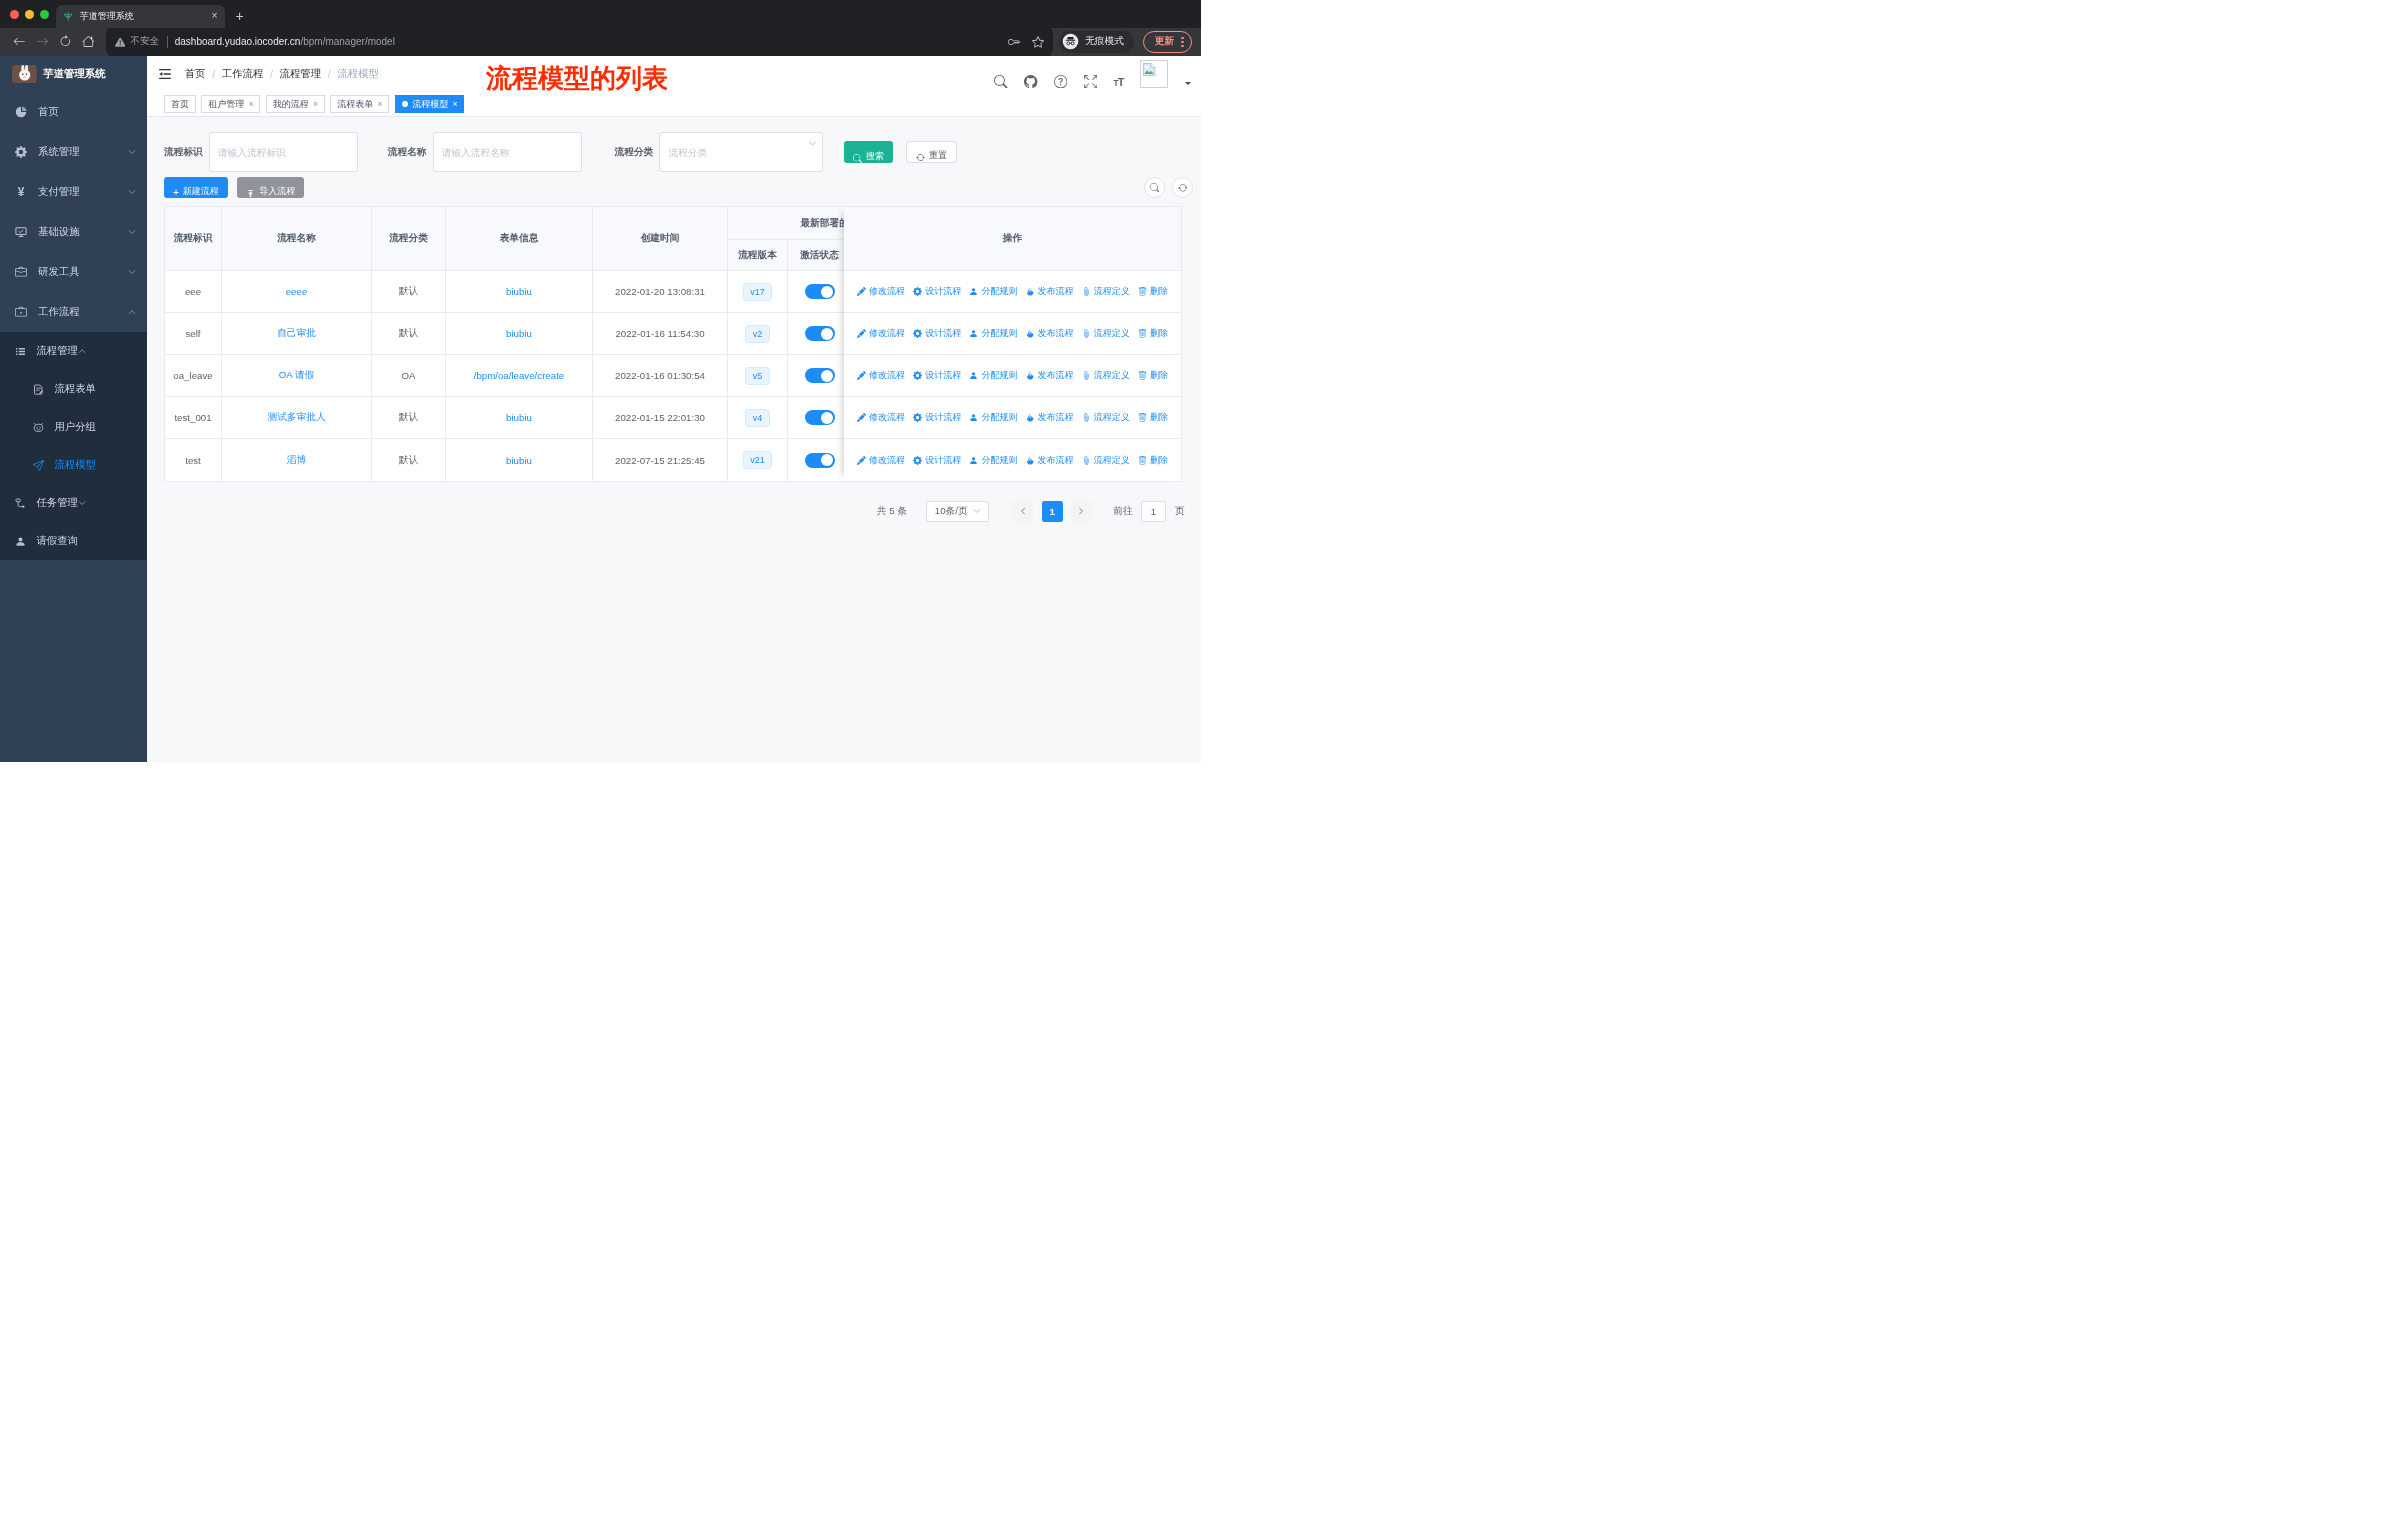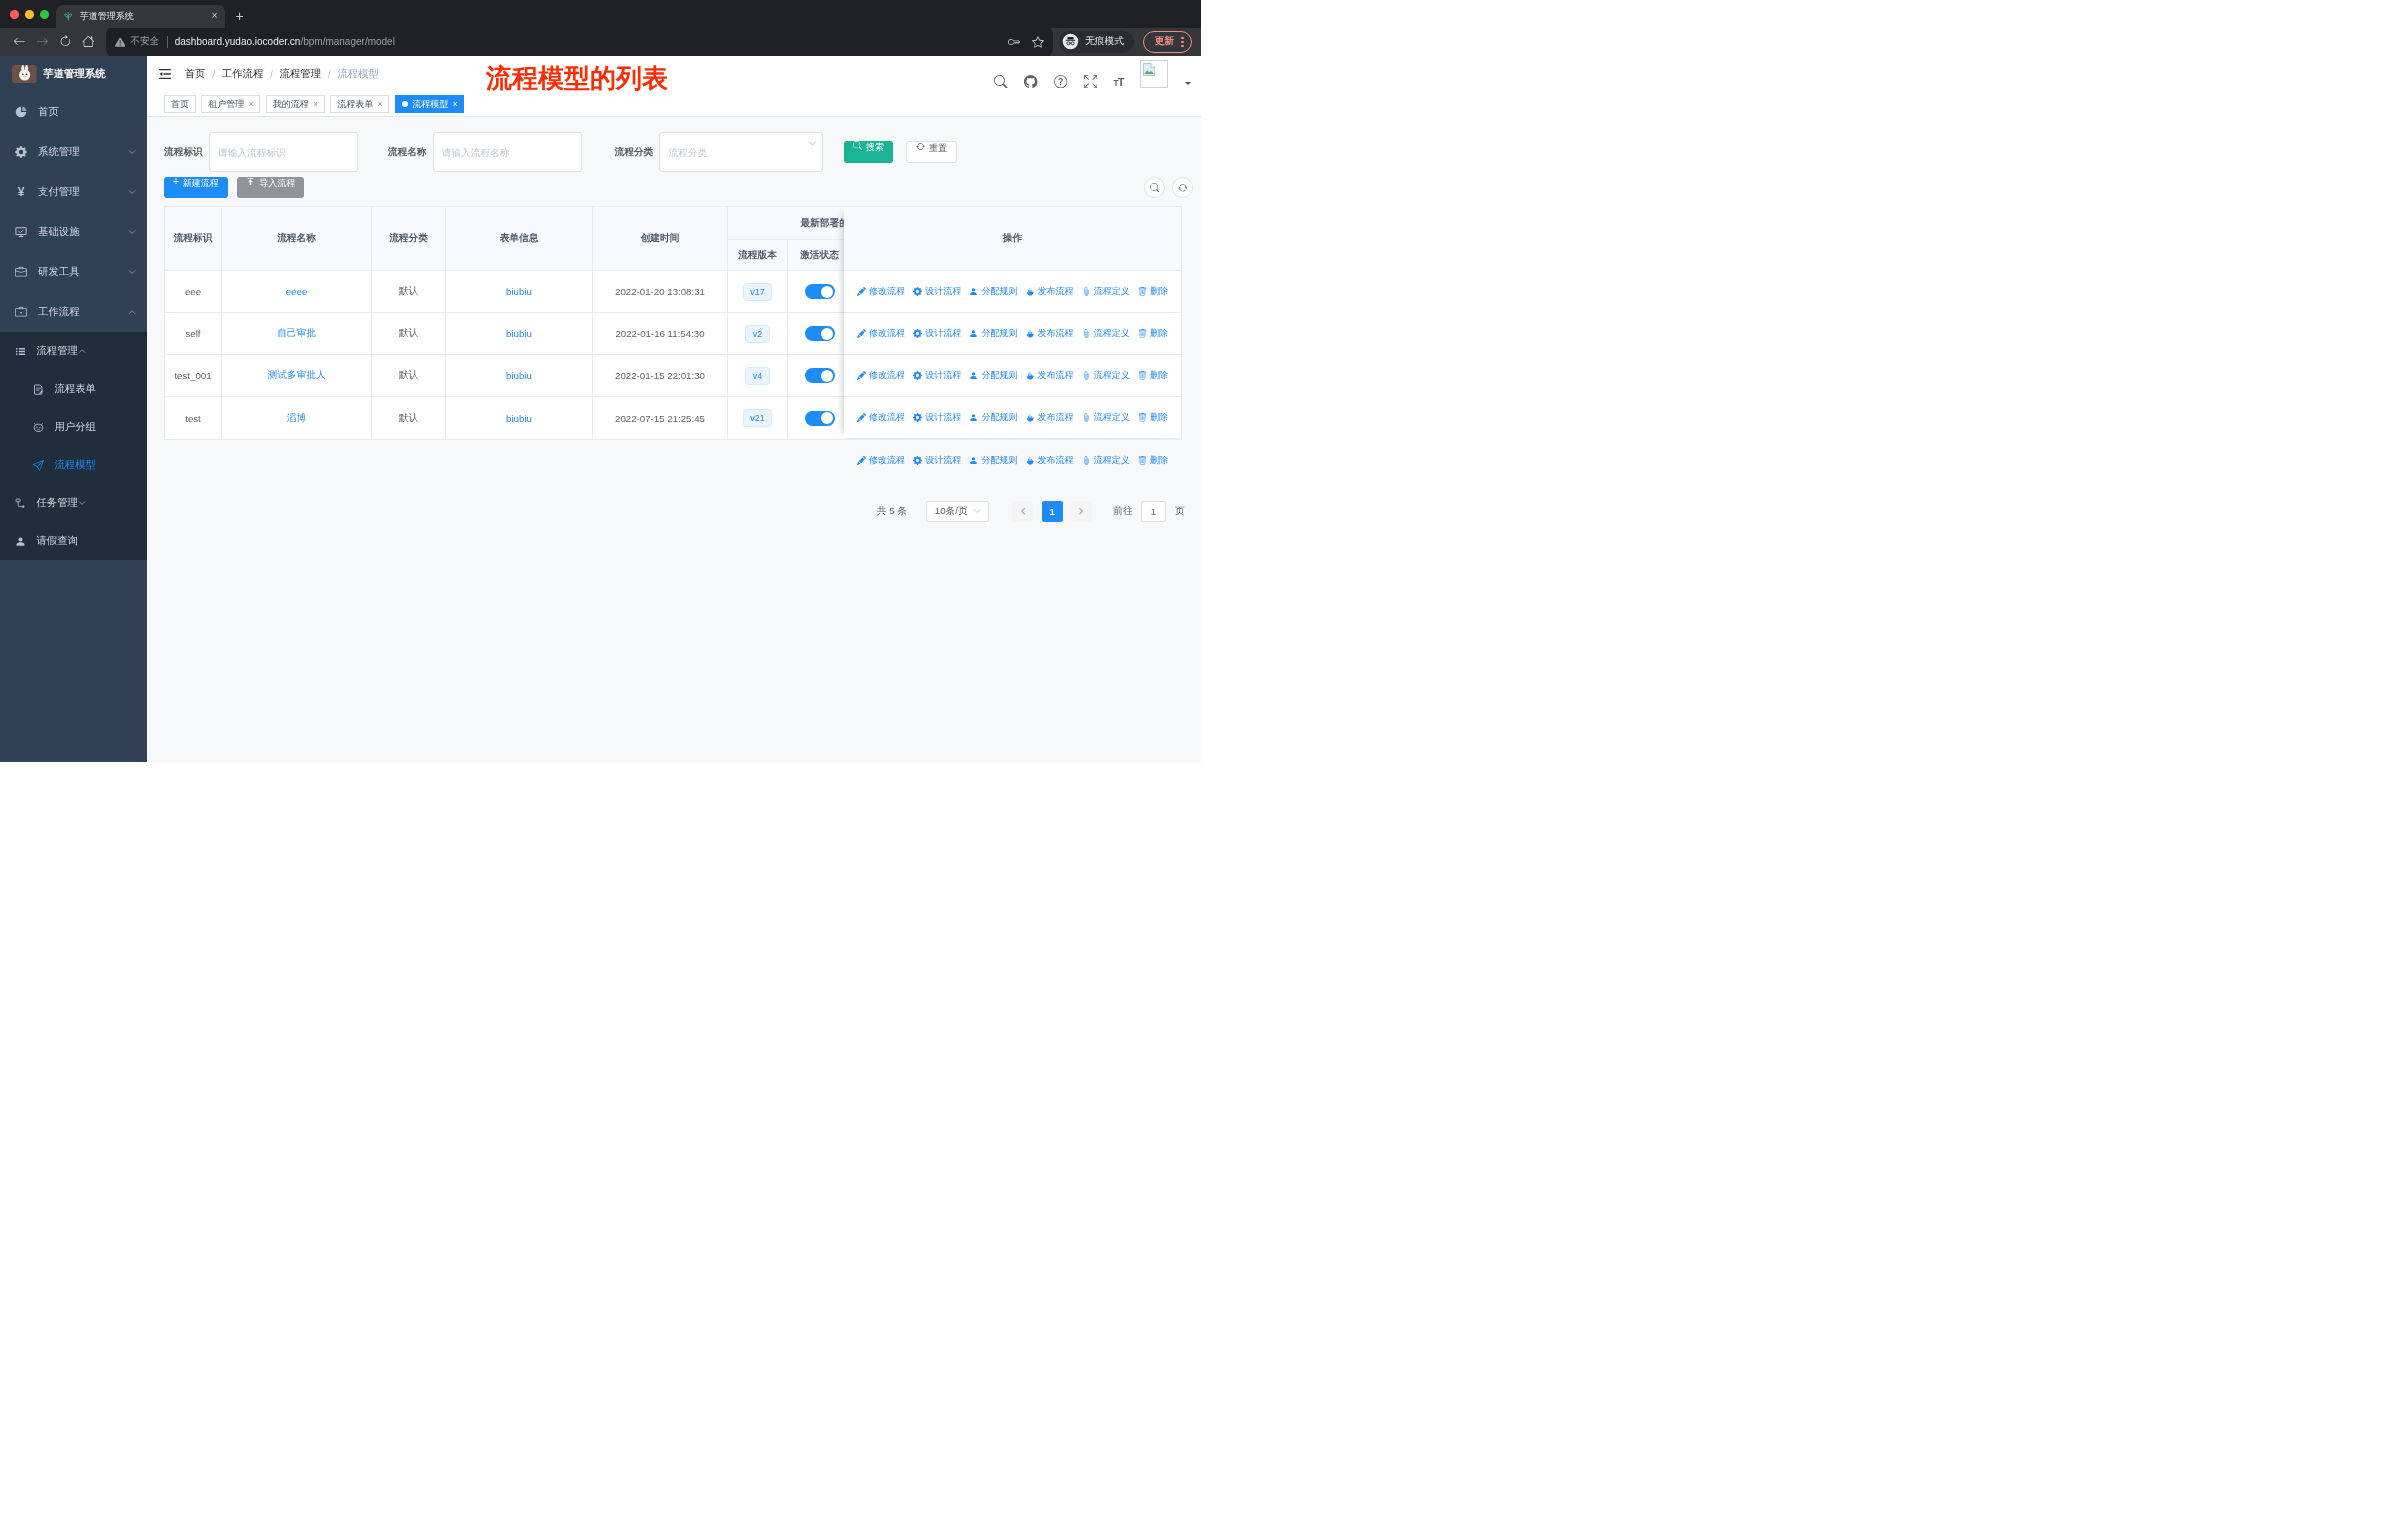--- a/index.html
+++ b/index.html
@@ -91,21 +91,21 @@
   .content{flex:1;position:relative;background:#f7f8fa;min-width:0;}
 
   
   .frow{position:absolute;left:17px;top:15px;display:flex;align-items:center;}
   .flabel{font-size:9.7px;font-weight:700;color:#5a5e66;white-space:nowrap;}
   .finput{height:40px;border:0.7px solid #dcdfe6;border-radius:3px;background:#fff;font-size:9.7px;
           color:#606266;padding:0 8.2px;outline:none;font-family:inherit;}
   .finput::placeholder{color:#bfc4cc;}
   .fselect{position:relative;}
   .fselect .chevd{position:absolute;right:6.7px;top:6.7px;width:9px;height:9px;color:#b4bac4;}
-  .btn{height:22px;border:none;border-radius:3px;font-size:9px;display:inline-flex;align-items:flex-start;
+  .btn{height:22px;border:none;border-radius:3px;font-size:9px;display:inline-flex;align-items:flex-end;
        gap:3.7px;cursor:pointer;font-family:inherit;padding:0 9px;}
   .btn-search{background:var(--teal);color:#fff;}
   .btn-reset{background:#fff;color:#606266;border:0.7px solid #dcdfe6;}
   .bic{width:9px;height:9px;flex:none;}
 
   
   .brow{position:absolute;left:17px;top:60px;display:flex;gap:9.7px;}
   .btn-create{background:var(--primary);color:#fff;height:21px;}
   .btn-import{background:var(--grey-btn);color:#fff;height:21px;}
   .circ{position:absolute;top:60px;width:21px;height:21px;border-radius:50%;border:0.7px solid #dfe3ea;
@@ -550,20 +550,40 @@
                   <span class="vbadge">v2</span>
                 </div>
     <div class="td s2" style="width:64px">
                   <span class="switch">
                     <span class="knob"></span>
                   </span>
                 </div>
     <div class="td tdfill"></div>
   </div>
 
+  <div class="trow">
+    <div class="td w1">oa_leave</div>
+    <div class="td w2">
+                  <a class="link">OA 请假</a>
+                </div>
+    <div class="td w3">OA</div>
+    <div class="td w4">
+                  <a class="link">/bpm/oa/leave/create</a>
+                </div>
+    <div class="td w5">2022-01-16 01:30:54</div>
+    <div class="td s1" style="width:60px">
+                  <span class="vbadge">v5</span>
+                </div>
+    <div class="td s2" style="width:64px">
+                  <span class="switch">
+                    <span class="knob"></span>
+                  </span>
+                </div>
+    <div class="td tdfill"></div>
+  </div>
 
   <div class="trow">
     <div class="td w1">test_001</div>
     <div class="td w2">
                   <a class="link">测试多审批人</a>
                 </div>
     <div class="td w3">默认</div>
     <div class="td w4">
                   <a class="link">biubiu</a>
                 </div>

